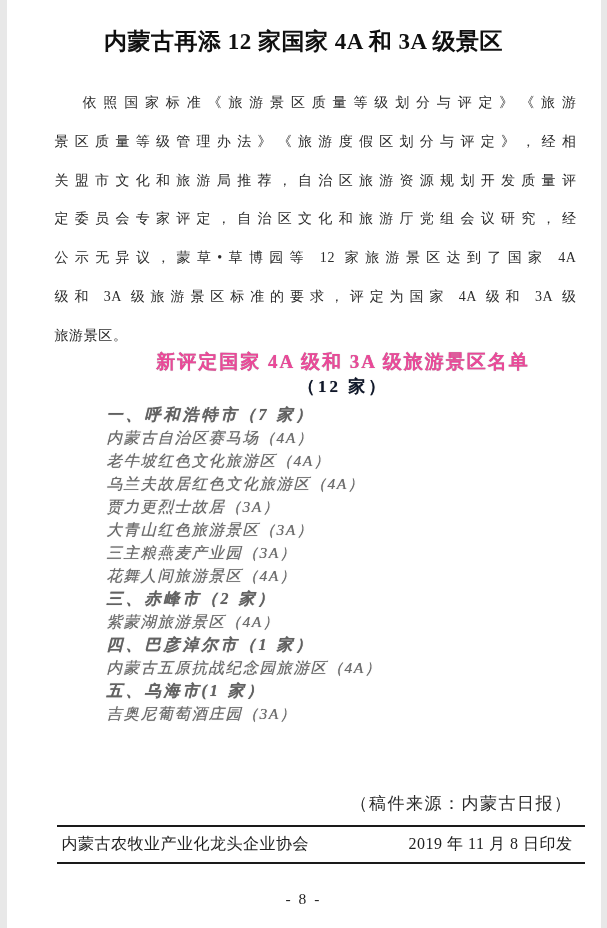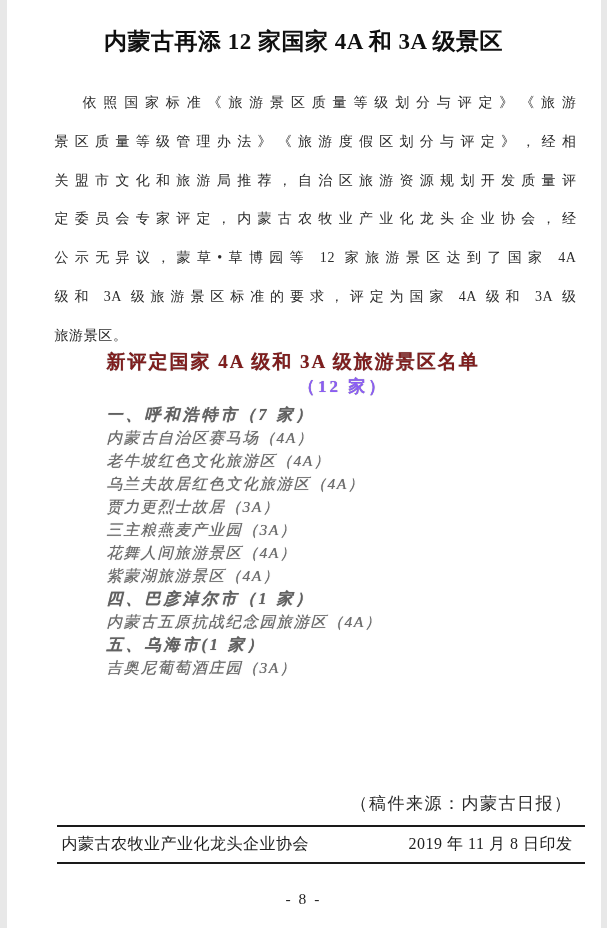--- a/index.html
+++ b/index.html
@@ -33,28 +33,28 @@
   }
   .body .bline.first { text-indent:2em; }
   .body .bline.last  { text-align-last:left; }
   
   .list {
     position:absolute; top:348px; left:100px; width:473px;
     color:#6b6b6b;
     text-shadow:0 0 0.7px rgba(120,120,120,0.85);
   }
   .list-title {
-    font-weight:700;
+    text-align:center; font-weight:700;
     font-size:19px; line-height:27px; letter-spacing:2px;
-    color:#7f1d1d;
+    color:#ec4899;
   }
   .list-subtitle {
     text-align:center; font-weight:700;
     font-size:17px; line-height:23px; letter-spacing:3px;
-    color:#8b5cf6;
+    color:#0f172a;
   }
   .entries { margin-top:5px;font-style:italic; }
   .entries .entry {
     font-size:15.5px; line-height:23px;
     letter-spacing:1.5px; white-space:nowrap;
   }
   .entries .entry.hdr {
     font-weight:700; letter-spacing:3px; font-size:16px; color:#616161;
   }
   
@@ -84,37 +84,39 @@
 <body>
 
 <div class="page">
 
   <div class="doc-title">内蒙古再添 12 家国家 4A 和 3A 级景区</div>
 
   <div class="body">
       <div class="bline first">依照国家标准《旅游景区质量等级划分与评定》《旅游</div>
       <div class="bline">景区质量等级管理办法》《旅游度假区划分与评定》，经相</div>
       <div class="bline">关盟市文化和旅游局推荐，自治区旅游资源规划开发质量评</div>
-      <div class="bline">定委员会专家评定，内蒙古农牧业产业化龙头企业协会，经</div>
+      <div class="bline">定委员会专家评定，自治区文化和旅游厅党组会议研究，经</div>
       <div class="bline">公示无异议，蒙草•草博园等 12 家旅游景区达到了国家 4A</div>
       <div class="bline">级和 3A 级旅游景区标准的要求，评定为国家 4A 级和 3A 级</div>
       <div class="bline last">旅游景区。</div>
     </div>
 
   <div class="list">
     <div class="list-title">新评定国家 4A 级和 3A 级旅游景区名单</div>
     <div class="list-subtitle">（12 家）</div>
     <div class="entries">
         <div class="entry hdr first">一、呼和浩特市（7 家）</div>
         <div class="entry">内蒙古自治区赛马场（4A）</div>
         <div class="entry">老牛坡红色文化旅游区（4A）</div>
         <div class="entry">乌兰夫故居红色文化旅游区（4A）</div>
         <div class="entry">贾力更烈士故居（3A）</div>
+        <div class="entry">大青山红色旅游景区（3A）</div>
         <div class="entry">三主粮燕麦产业园（3A）</div>
         <div class="entry">花舞人间旅游景区（4A）</div>
+        <div class="entry hdr">三、赤峰市（2 家）</div>
         <div class="entry">紫蒙湖旅游景区（4A）</div>
         <div class="entry hdr">四、巴彦淖尔市（1 家）</div>
         <div class="entry">内蒙古五原抗战纪念园旅游区（4A）</div>
         <div class="entry hdr">五、乌海市(1 家）</div>
         <div class="entry last">吉奥尼葡萄酒庄园（3A）</div>
       </div>
   </div>
 
   <div class="source">（稿件来源：内蒙古日报）</div>
 

